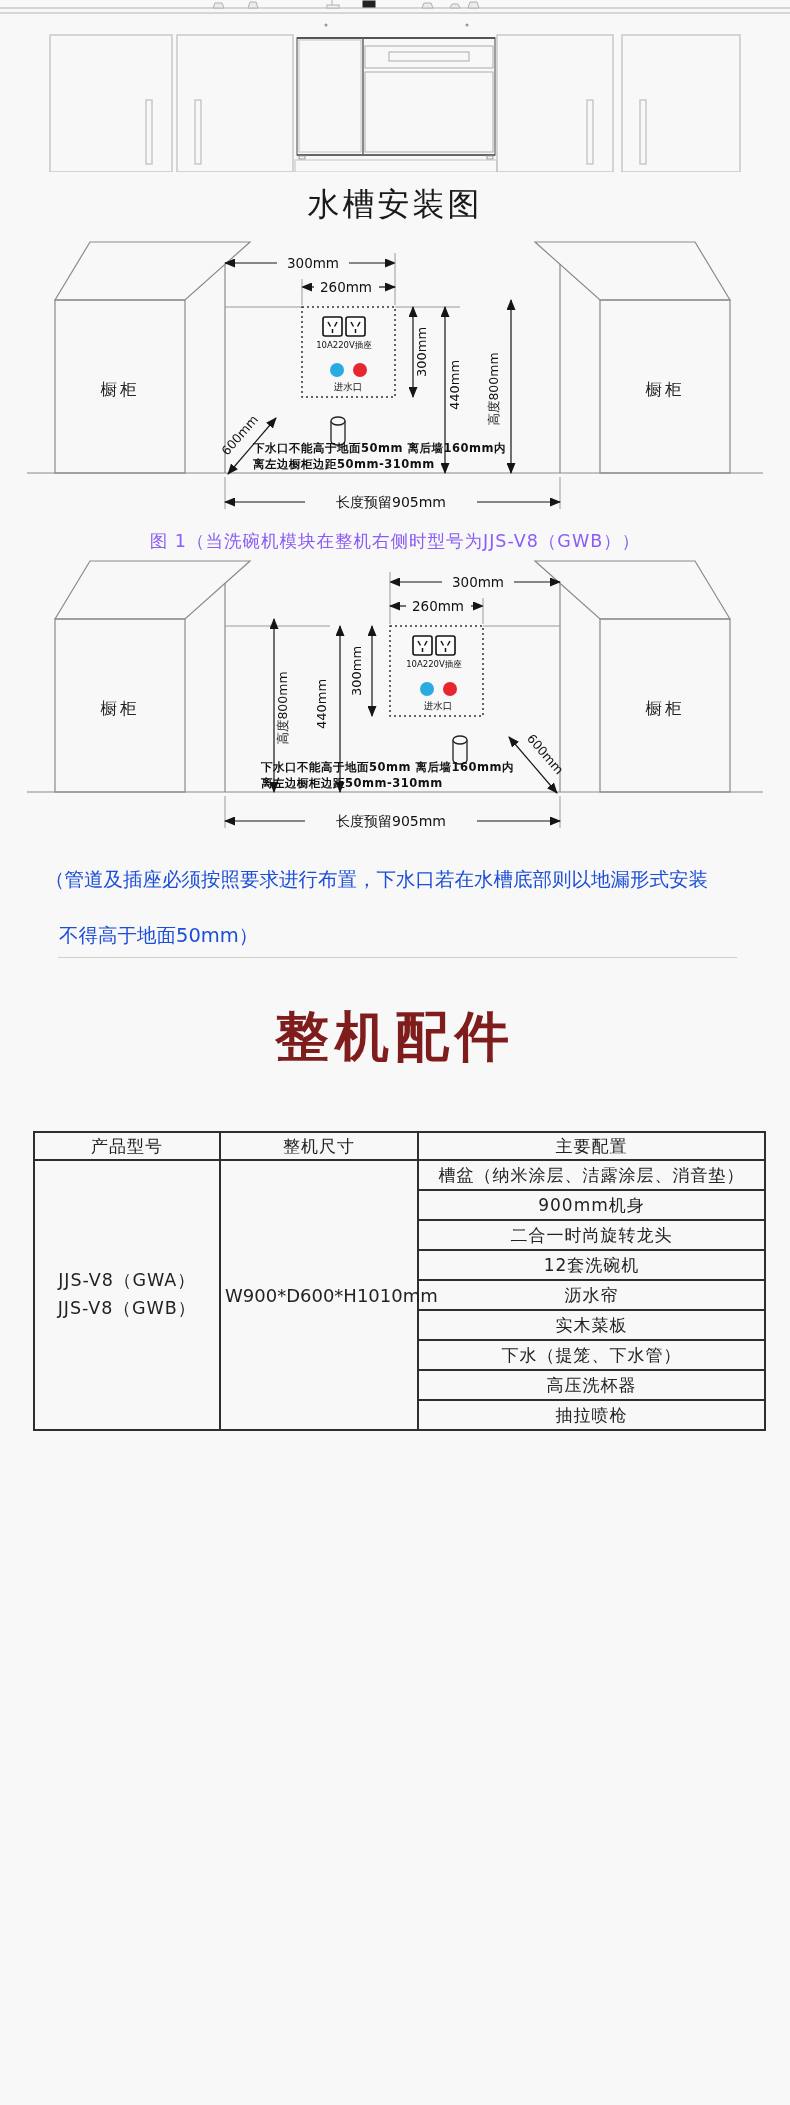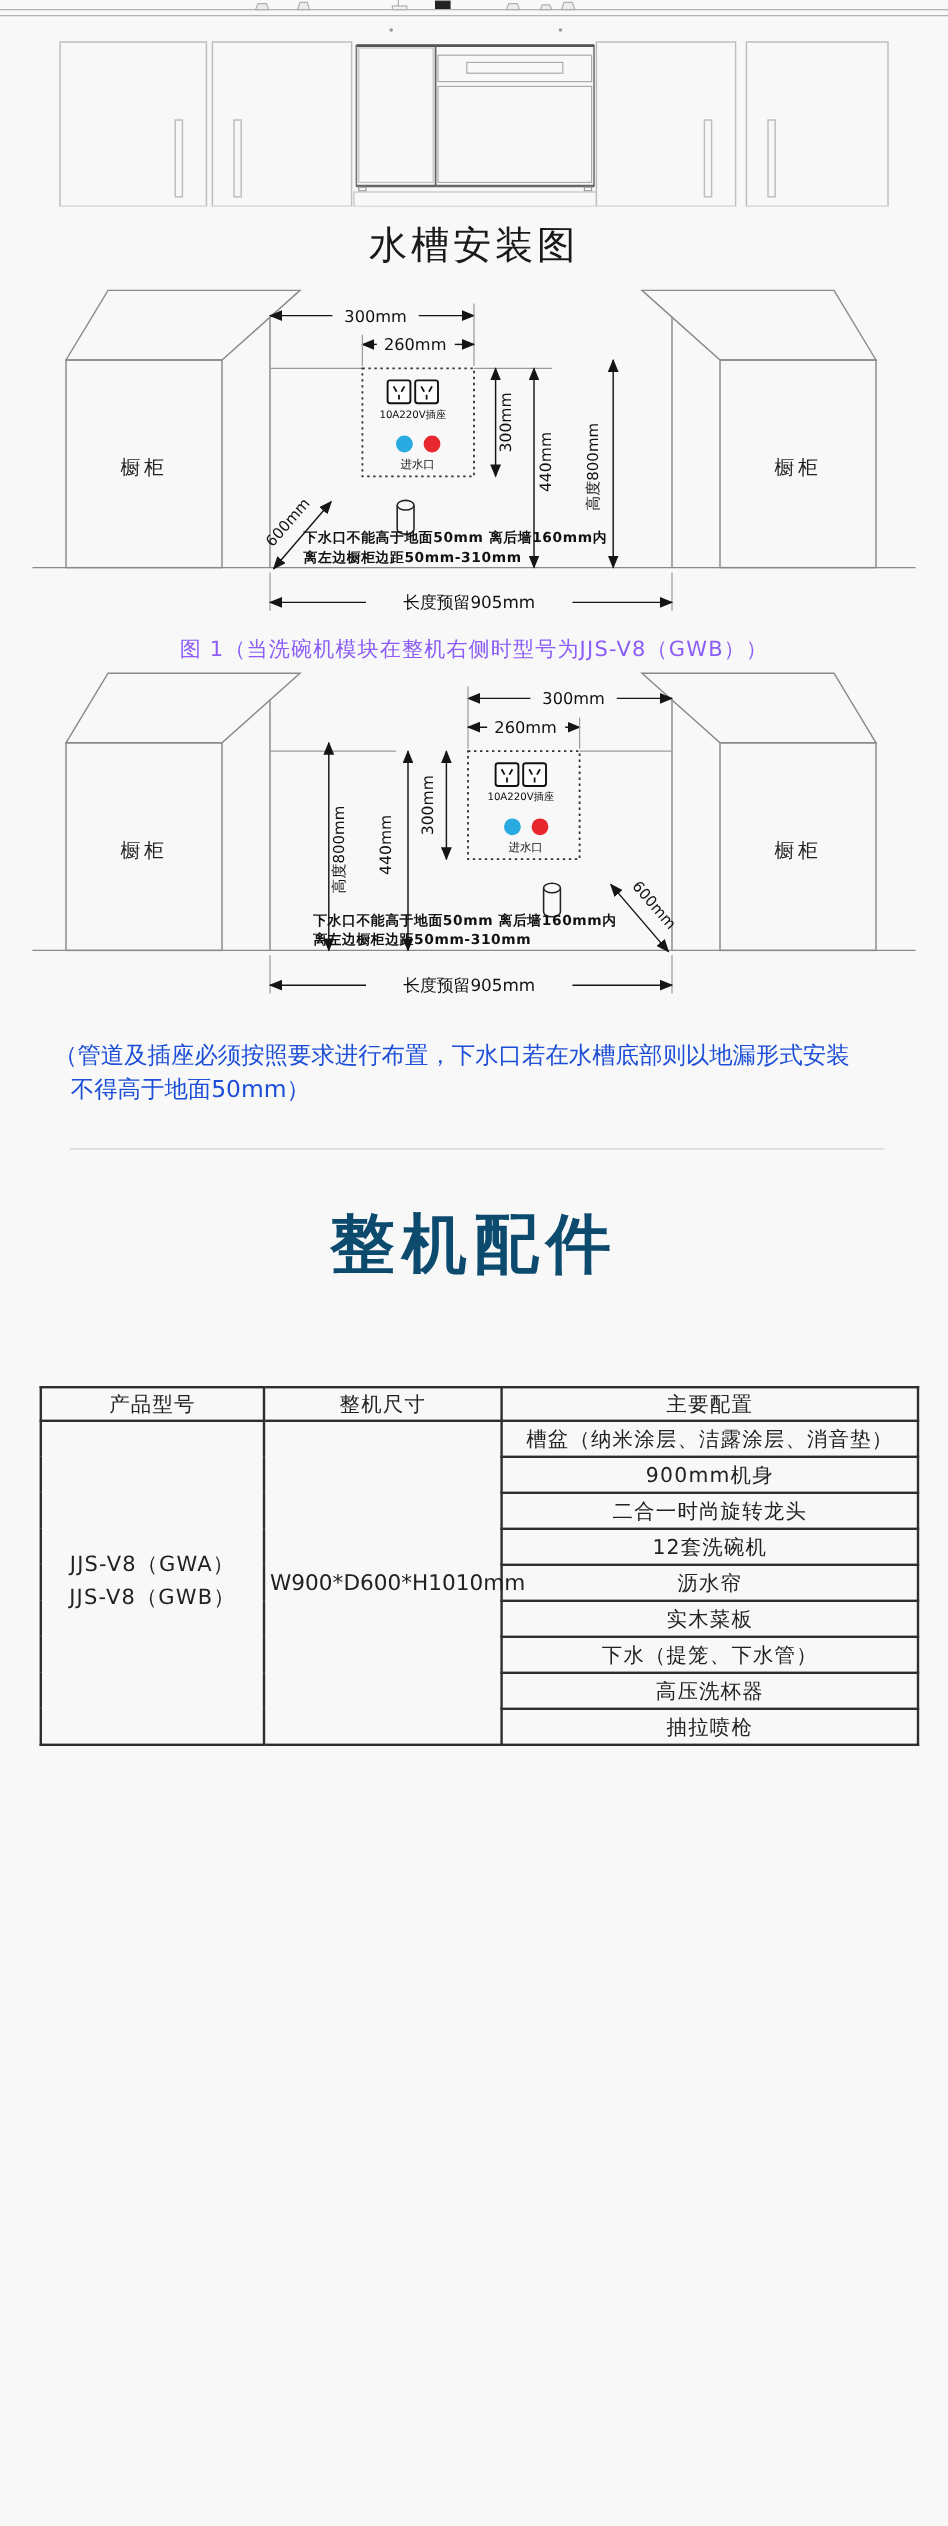--- a/index.html
+++ b/index.html
@@ -5,25 +5,25 @@
   html,body{margin:0;padding:0;}
   #canvas{position:relative;width:790px;height:2105px;background:#f7f8f7;overflow:hidden;
           font-family:"DejaVu Sans","Liberation Sans",sans-serif;color:#1c1c1c;}
   .abs{position:absolute;}
   .center{width:100%;text-align:center;}
   #sink-title{top:183px;font-size:32px;font-weight:500;letter-spacing:3px;color:#1a1a1a;}
   .fig-caption{font-size:17.5px;letter-spacing:1px;color:#8b5cf6;}
   #caption1{top:529px;}
   #caption2{top:846px;}
   #footnote{left:45px;top:866px;width:720px;font-size:19.5px;line-height:1.45;color:#1d4ed8;}
-  #footnote .ind{padding-left:14px;}
+  #footnote .ind{padding-left:14px;margin-top:28px;}
   #divider{left:58px;top:957px;width:679px;border-top:1.5px solid #cfcfcf;}
-  #parts-title{top:1001px;font-size:54px;font-weight:700;letter-spacing:6px;color:#0c4a6e;}
+  #parts-title{top:1001px;font-size:54px;font-weight:700;letter-spacing:6px;color:#7f1d1d;}
   #table-wrap{left:33px;top:1131px;}
-  table.ptable{border-collapse:collapse;width:731px;table-layout:fixed;background:#f7f8f7;margin-top:24px;}
+  table.ptable{border-collapse:collapse;width:731px;table-layout:fixed;background:#f7f8f7;}
   table.ptable th,table.ptable td{border:2px solid #2e2e2e;text-align:center;vertical-align:middle;
       font-weight:normal;color:#222;padding:0 4px;}
   table.ptable th{height:26px;font-size:17px;letter-spacing:1px;}
   td.cfg{height:28px;font-size:17px;letter-spacing:1px;}
   td.model{font-size:17.5px;letter-spacing:1px;}
   td.model div{line-height:1.35;}
   td.model div+div{margin-top:4px;}
   td.size{font-size:18px;}
   svg text{fill:#111;}
   .cabstroke{stroke:#8a8a8a;fill:none;stroke-width:1.2;}

